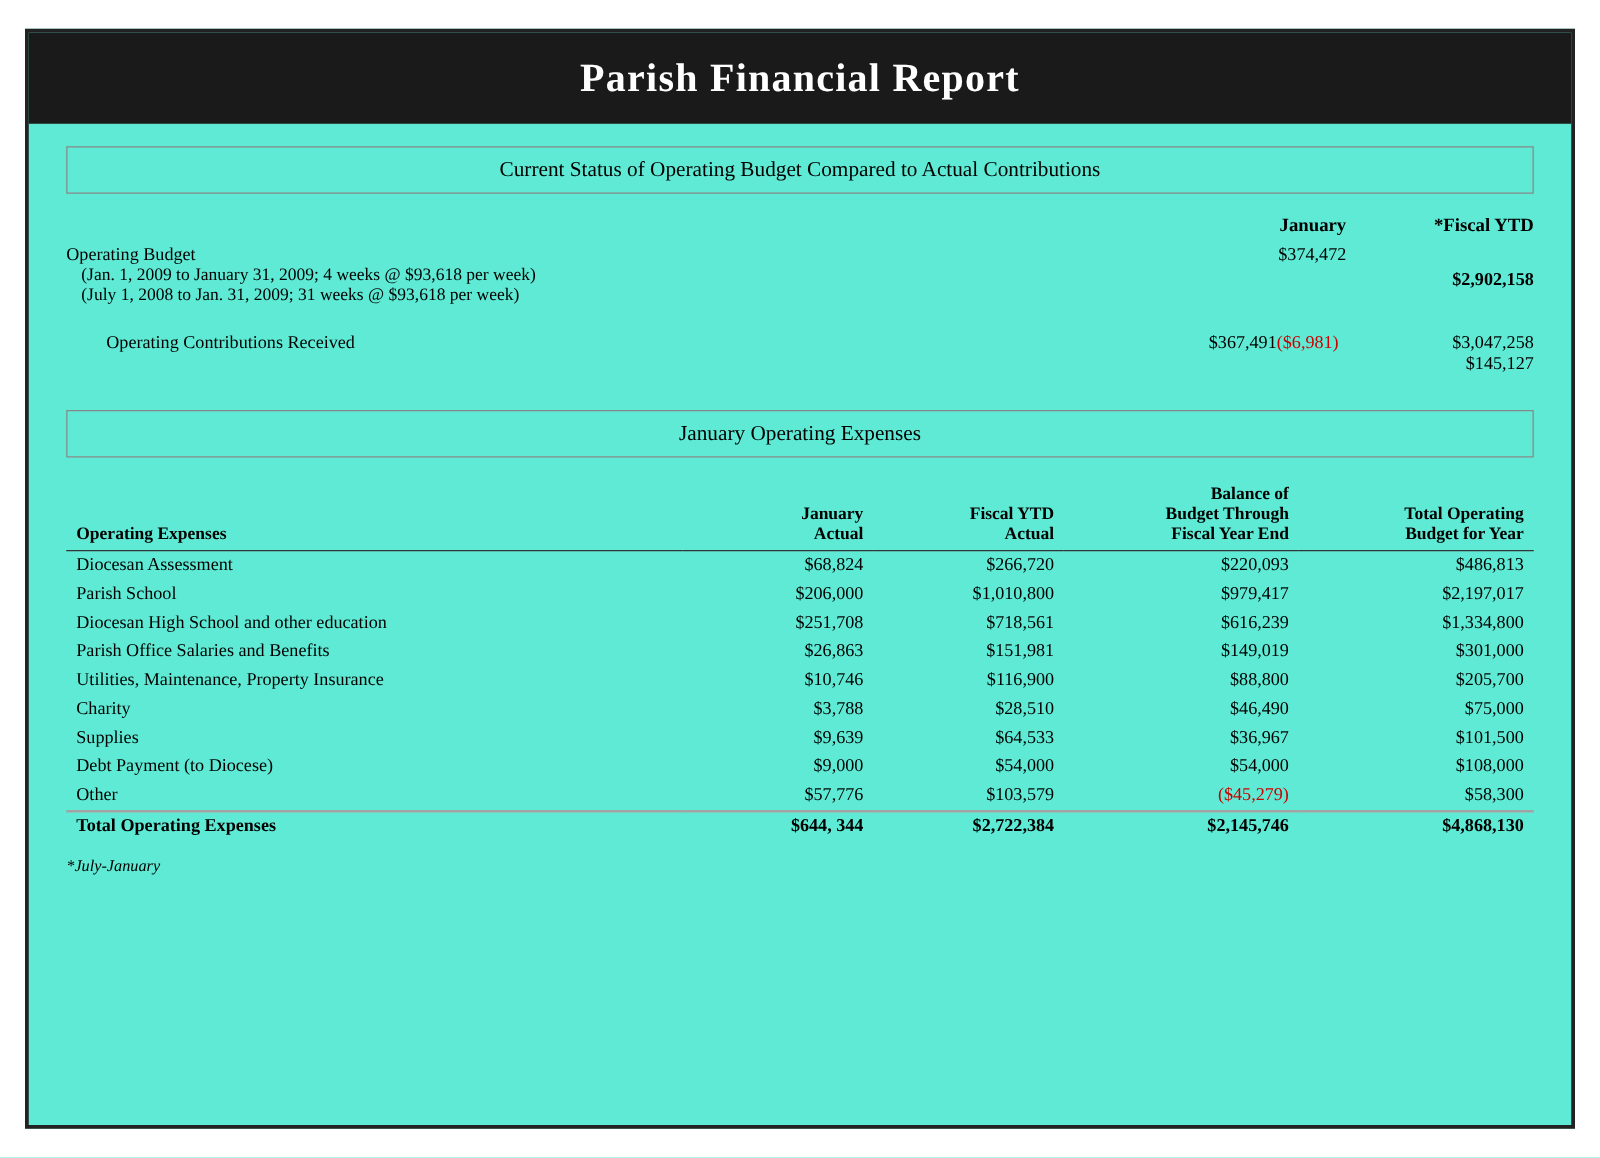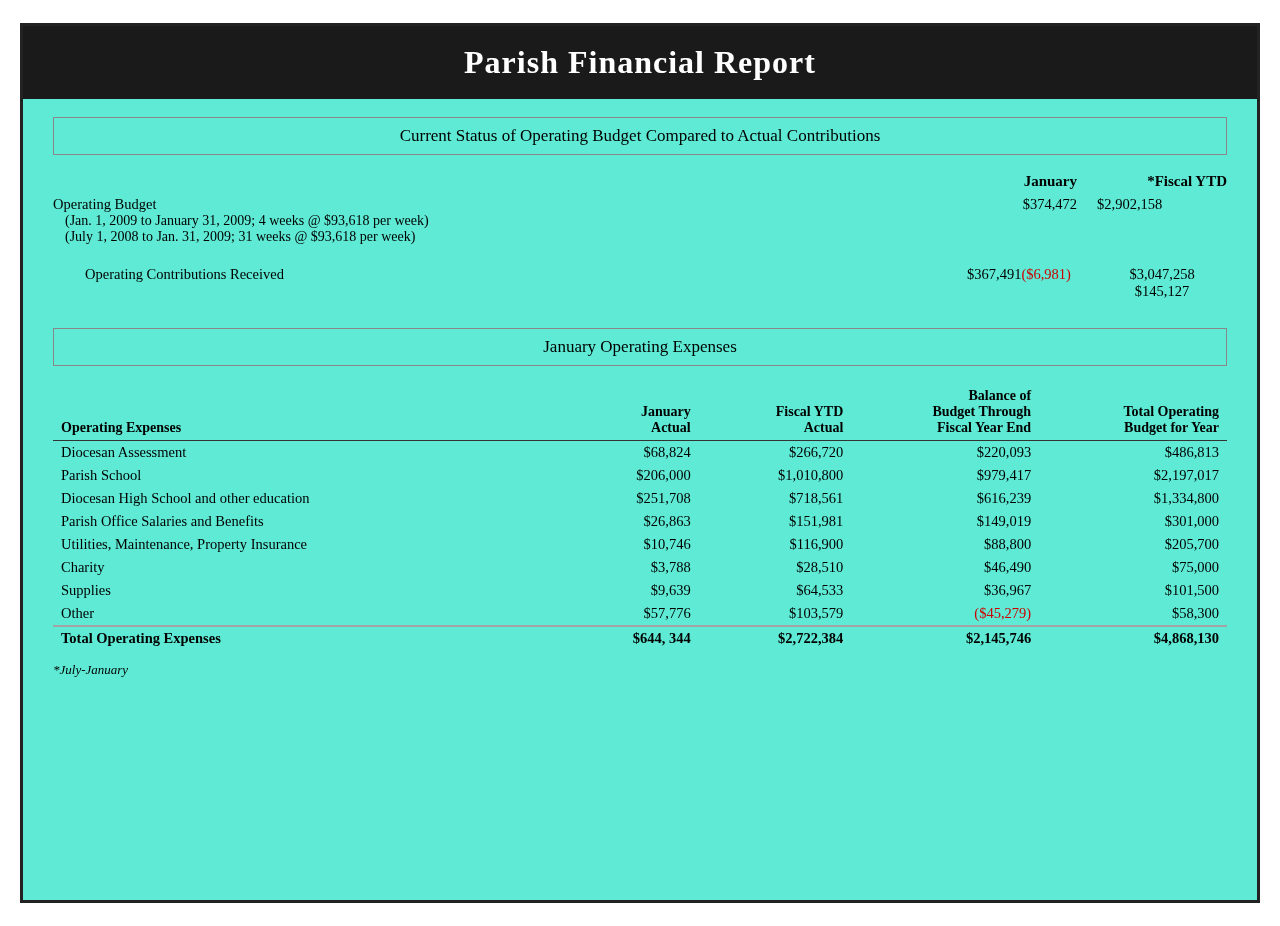--- a/index.html
+++ b/index.html
@@ -147,35 +147,35 @@
       <div class="budget-row">
         <div class="budget-row-label">
           <div class="main-label">Operating Budget</div>
           <div class="sub-label">(Jan. 1, 2009 to January 31, 2009; 4 weeks @ $93,618 per week)</div>
           <div class="sub-label">(July 1, 2008 to Jan. 31, 2009; 31 weeks @ $93,618 per week)</div>
         </div>
         <div style="display:flex; flex-direction:column; width:130px; text-align:right; padding-right:20px;">
           <div>$374,472</div>
           <div style="height:1.4em;"></div>
         </div>
-        <div style="display:flex; flex-direction:row; width:130px; text-align:right;">
+        <div style="display:flex; flex-direction:column; width:130px; text-align:right;font-weight:bold;">
           <div style="height:1.4em;"></div>
           <div>$2,902,158</div>
         </div>
       </div>
 
       <div style="height:12px;"></div>
 
       <div class="budget-row contributions-row">
         <div class="budget-row-label">Operating Contributions Received</div>
         <div style="width:130px; text-align:right; padding-right:20px; display:flex; flex-direction:row;">
           <div>$367,491</div>
           <div class="negative">($6,981)</div>
         </div>
-        <div style="width:130px; text-align:center; display:flex; flex-direction:column;">
+        <div style="width:130px; text-align:right; display:flex; flex-direction:column;">
           <div>$3,047,258</div>
           <div>$145,127</div>
         </div>
       </div>
     </div>
 
     <div class="expenses-section">
       <div class="section-title-box">January Operating Expenses</div>
 
       <table class="expenses-table">
@@ -232,20 +232,27 @@
               <td>$75,000</td>
             </tr>
             <tr>
               <td class="row-label">Supplies</td>
               <td>$9,639</td>
               <td>$64,533</td>
               <td>$36,967</td>
               <td>$101,500</td>
             </tr>
             <tr>
+              <td class="row-label">Debt Payment (to Diocese)</td>
+              <td>$9,000</td>
+              <td>$54,000</td>
+              <td>$54,000</td>
+              <td>$108,000</td>
+            </tr>
+            <tr>
               <td class="row-label">Other</td>
               <td>$57,776</td>
               <td>$103,579</td>
               <td style="color: rgb(204, 0, 0);">($45,279)</td>
               <td>$58,300</td>
             </tr>
           </tbody>
         <tfoot id="expenses-tfoot">
         <tr class="total-row">
               <td class="row-label">Total Operating Expenses</td>

